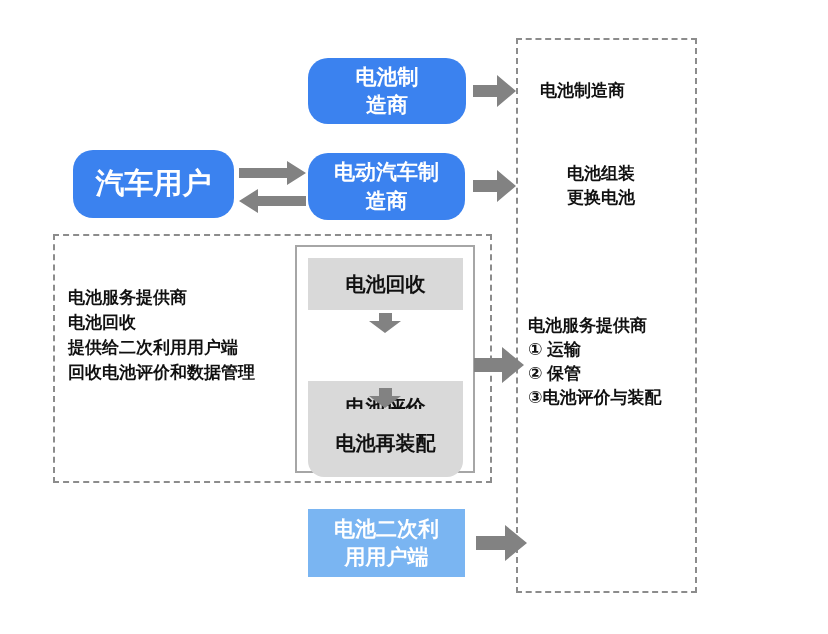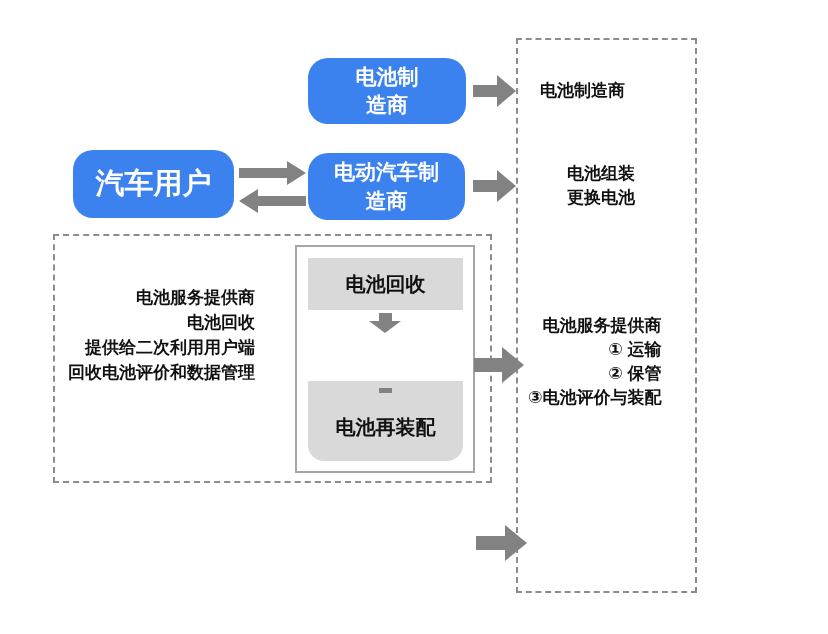--- a/index.html
+++ b/index.html
@@ -44,21 +44,21 @@
     background:#ffffff;
     box-sizing:border-box;
   }
   .label{
     position:absolute;
     color:var(--text-dark);
     font-size:17px;
     font-weight:600;
     line-height:24px;
     white-space:pre-line;
-    text-align:right;
+    text-align:left;
   }
   .arrow polygon{fill:var(--arrow-gray);}
 </style>
 </head>
 <body>
 
 <div class="canvas">
 
   <div class="dashed-box" style="left:516px;top:38px;width:181px;height:555px;"></div>
 
@@ -105,30 +105,32 @@
   <svg class="arrow abs" style="left:369px;top:313px;" width="33" height="20" viewBox="0 0 33 20">
     <polygon points="10,0 23,0 23,8 32,8 16,20 0,8 10,8"></polygon>
   </svg>
 
   <div class="node gray" style="left:308px;top:333px;width:155px;height:52px;margin-top:48px;">电池评价</div>
 
   <svg class="arrow abs" style="left:369px;top:388px;" width="33" height="20" viewBox="0 0 33 20">
     <polygon points="10,0 23,0 23,8 32,8 16,20 0,8 10,8"></polygon>
   </svg>
 
-  <div class="node gray" style="left:308px;top:393px;width:155px;height:68px;border-radius:16px;">电池再装配</div>
+  <div class="node gray" style="left:308px;top:409px;width:155px;height:68px;border-radius:16px;">电池再装配</div>
 
   <svg class="arrow abs" style="left:474px;top:346px;" width="50" height="38" viewBox="0 0 50 38">
     <polygon points="0,12 28,12 28,1 50,19 28,37 28,26 0,26"></polygon>
   </svg>
 
   <div class="label" style="left:528px;top:314px;">电池服务提供商
 ① 运输
 ② 保管
 ③电池评价与装配</div>
 
+  <div class="node lightblue" style="left:308px;top:509px;width:157px;height:68px;">电池二次利
+用用户端</div>
 
   <svg class="arrow abs" style="left:476px;top:524px;" width="51" height="38" viewBox="0 0 51 38">
     <polygon points="0,12 29,12 29,1 51,19 29,37 29,26 0,26"></polygon>
   </svg>
 
 
 </div>
 
 </body></html>

